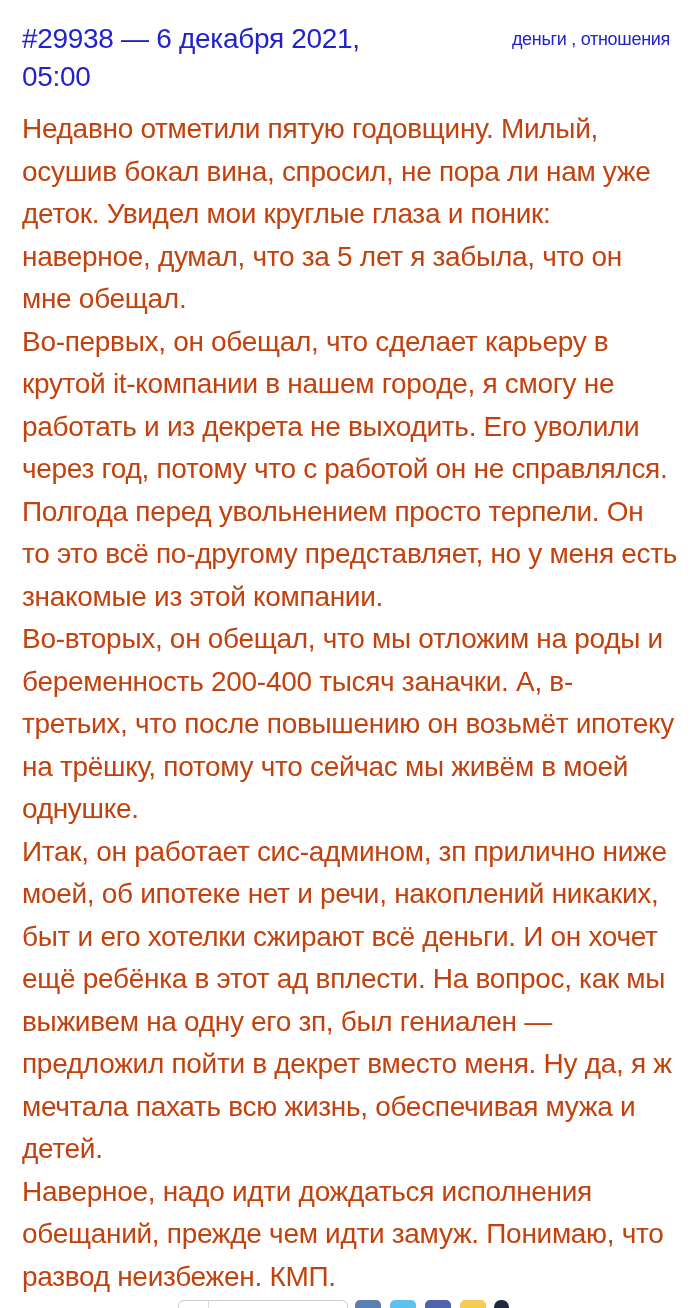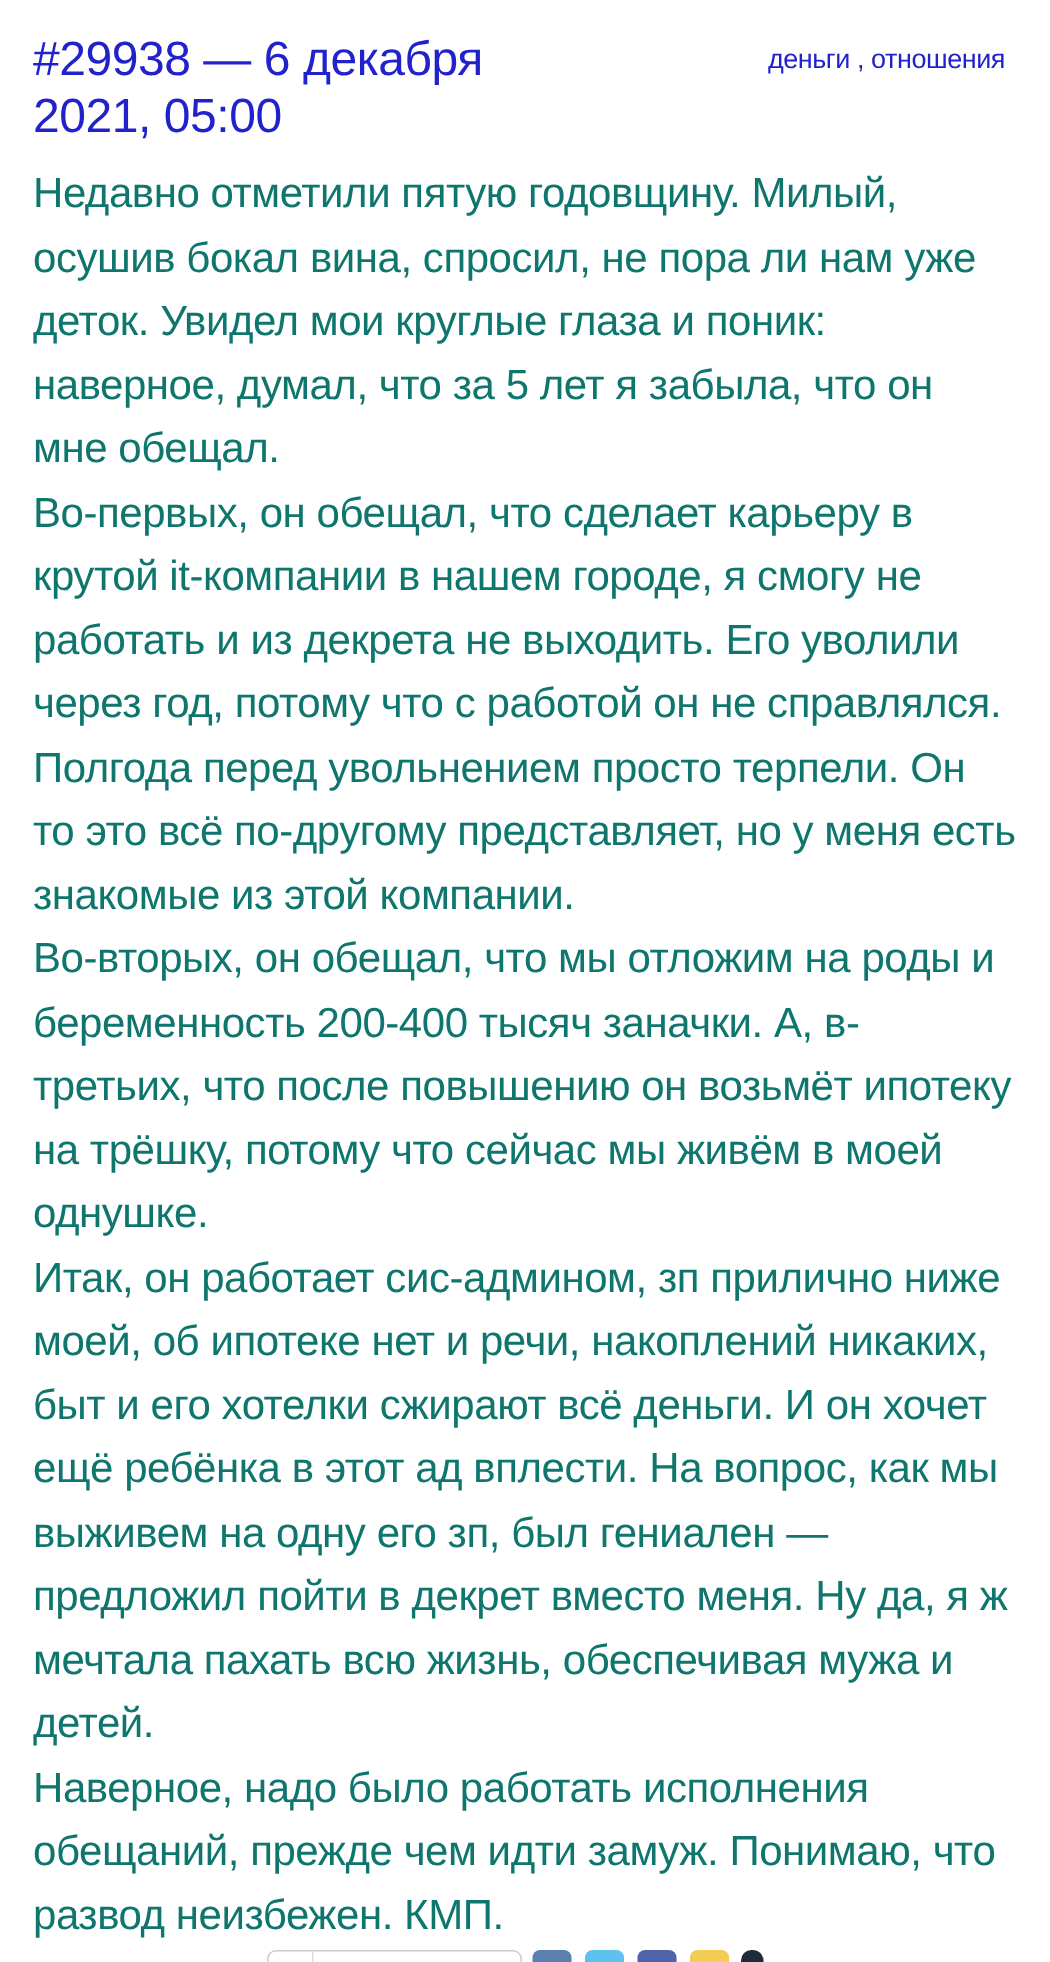--- a/index.html
+++ b/index.html
@@ -14,21 +14,21 @@
     -webkit-font-smoothing: antialiased;
   }
   
   .post-header {
     position: relative;
     padding: 20px 30px 0 22px;
   }
   .post-meta {
     display: inline-block;
     max-width: 380px;
-    font-size: 32px;
+    font-size: 28px;
     line-height: 38px;
     letter-spacing: -0.3px;
     color: #2222cc;
     text-decoration: none;
     cursor: pointer;
   }
   .post-tags {
     position: absolute;
     top: 20px;
     right: 30px;
@@ -42,21 +42,21 @@
     color: #2222cc;
     text-decoration: none;
     cursor: pointer;
   }
   
   .post-body {
     margin: 12px 22px 0 22px;
     font-size: 28px;
     line-height: 42.5px;
     letter-spacing: -0.3px;
-    color: #0f766e;
+    color: #c2410c;
   }
   .post-body p { margin: 0; }
   
   .share-strip {
     position: absolute;
     top: 1300px;
     left: 0;
     width: 700px;
     height: 40px;
   }
@@ -109,21 +109,21 @@
     <div class="post-tags">
       <a>деньги</a><span> , </span><a>отношения</a>
     </div>
   </div>
 
   <div class="post-body">
     <p>Недавно отметили пятую годовщину. Милый, осушив бокал вина, спросил, не пора ли нам уже деток. Увидел мои круглые глаза и поник: наверное, думал, что за 5 лет я забыла, что он мне обещал.</p>
     <p>Во-первых, он обещал, что сделает карьеру в крутой it-компании в нашем городе, я смогу не работать и из декрета не выходить. Его уволили через год, потому что с работой он не справлялся. Полгода перед увольнением просто терпели. Он то это всё по-другому представляет, но у меня есть знакомые из этой компании.</p>
     <p>Во-вторых, он обещал, что мы отложим на роды и беременность 200-400 тысяч заначки. А, в-третьих, что после повышению он возьмёт ипотеку на трёшку, потому что сейчас мы живём в моей однушке.</p>
     <p>Итак, он работает сис-админом, зп прилично ниже моей, об ипотеке нет и речи, накоплений никаких, быт и его хотелки сжирают всё деньги. И он хочет ещё ребёнка в этот ад вплести. На вопрос, как мы выживем на одну его зп, был гениален — предложил пойти в декрет вместо меня. Ну да, я ж мечтала пахать всю жизнь, обеспечивая мужа и детей.</p>
-    <p>Наверное, надо было работать исполнения обещаний, прежде чем идти замуж. Понимаю, что развод неизбежен. КМП.</p>
+    <p>Наверное, надо идти дождаться исполнения обещаний, прежде чем идти замуж. Понимаю, что развод неизбежен. КМП.</p>
   </div>
 
   <div class="share-strip">
     <div class="share-counter-widget">
       <div class="divider"></div>
     </div>
     <div class="share-btn vk"></div>
     <div class="share-btn twitter"></div>
     <div class="share-btn facebook"></div>
     <div class="share-btn yandex"></div>

